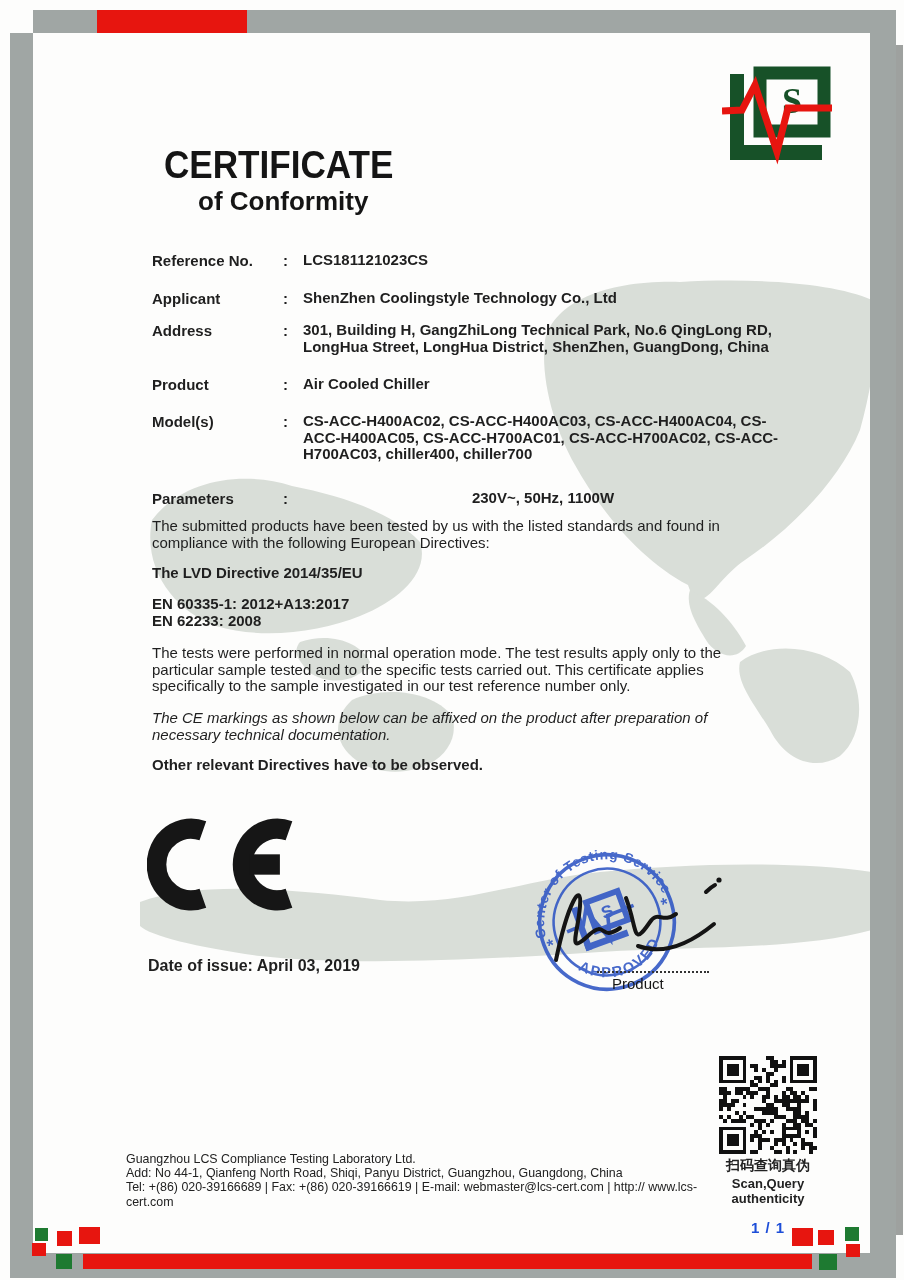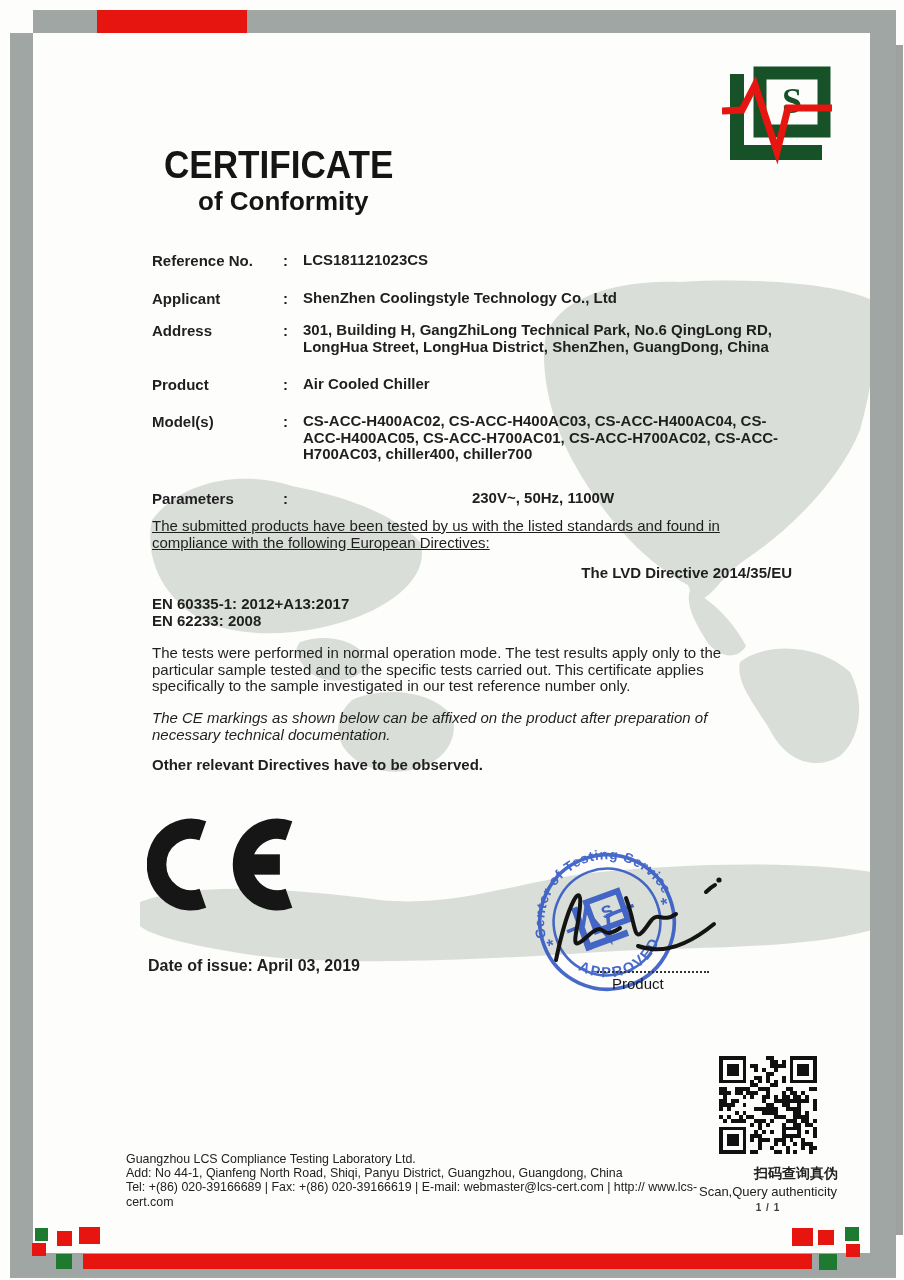--- a/index.html
+++ b/index.html
@@ -31,23 +31,23 @@
   .fvalue{position:absolute;left:151px;top:0;font-size:15px;font-weight:bold;
     white-space:pre-line;line-height:16.5px;width:480px;}
   .para{left:152px;width:640px;font-size:15px;line-height:16.5px;white-space:pre-line;}
   .para-bold{font-weight:bold;}
   .date-line{left:148px;top:957px;font-size:16px;font-weight:bold;}
   .manager{left:612px;top:975px;font-size:15px;color:#161616;z-index:6;}
   .dotline{left:597px;top:953px;width:112px;height:18px;border-bottom:2px dotted #333;z-index:6;}
   
   .qr-area{left:698px;top:1056px;width:140px;text-align:center;z-index:4;}
   .qr-area svg{display:block;margin:0 auto;}
-  .qr-zh{font-size:14px;font-weight:bold;margin-top:11px;color:#222;font-family:"DejaVu Sans",sans-serif;text-align:right;}
-  .qr-en{font-size:13px;font-weight:normal;margin-top:1px;color:#222;}
-  .qr-page{font-size:10px;font-weight:bold;margin-top:3px;letter-spacing:1px;color:#404040;}
+  .qr-zh{font-size:14px;font-weight:bold;margin-top:3px;color:#222;font-family:"DejaVu Sans",sans-serif;}
+  .qr-en{font-size:13px;font-weight:bold;margin-top:1px;color:#222;}
+  .qr-page{font-size:15px;font-weight:bold;margin-top:13px;letter-spacing:1px;color:#1d4ed8;}
   .footer{left:126px;top:1152px;width:600px;font-size:12.4px;line-height:14.2px;color:#222;z-index:4;}
   .stamp-wrap{left:534px;top:849px;z-index:5;}
   .sig-wrap{left:540px;top:862px;z-index:7;}
 </style>
 </head>
 <body>
 
 <div class="sheet">
 
   <svg class="abs map" width="904" height="1280" viewBox="0 0 904 1280">
@@ -120,23 +120,23 @@
     <span class="fvalue">CS-ACC-H400AC02, CS-ACC-H400AC03, CS-ACC-H400AC04, CS-
 ACC-H400AC05, CS-ACC-H700AC01, CS-ACC-H700AC02, CS-ACC-
 H700AC03, chiller400, chiller700</span>
   </div>
   <div class="abs z field-row" style="top:490px;text-align:center;">
     <span class="flabel">Parameters</span>
     <span class="fcolon">:</span>
     <span class="fvalue">230V~, 50Hz, 1100W</span>
   </div>
 
-  <div class="abs z para" style="top:518px;text-decoration:underline;">The submitted products have been tested by us with the listed standards and found in
+  <div class="abs z para" style="top:518px;">The submitted products have been tested by us with the listed standards and found in
 compliance with the following European Directives:</div>
-  <div class="abs z para para-bold" style="top:565px;text-align:right;">The LVD Directive 2014/35/EU</div>
+  <div class="abs z para para-bold" style="top:565px;">The LVD Directive 2014/35/EU</div>
   <div class="abs z para para-bold" style="top:596px;">EN 60335-1: 2012+A13:2017
 EN 62233: 2008</div>
   <div class="abs z para" style="top:645px;">The tests were performed in normal operation mode. The test results apply only to the
 particular sample tested and to the specific tests carried out. This certificate applies
 specifically to the sample investigated in our test reference number only.</div>
   <div class="abs z para" style="top:710px;font-style:italic;">The CE markings as shown below can be affixed on the product after preparation of
 necessary technical documentation.</div>
   <div class="abs z para" style="top:757px;font-weight:bold;">Other relevant Directives have to be observed.</div>
 
   <svg class="abs z" style="left:147px;top:816px;" width="146" height="97" viewBox="0 0 156 100" preserveAspectRatio="none">

